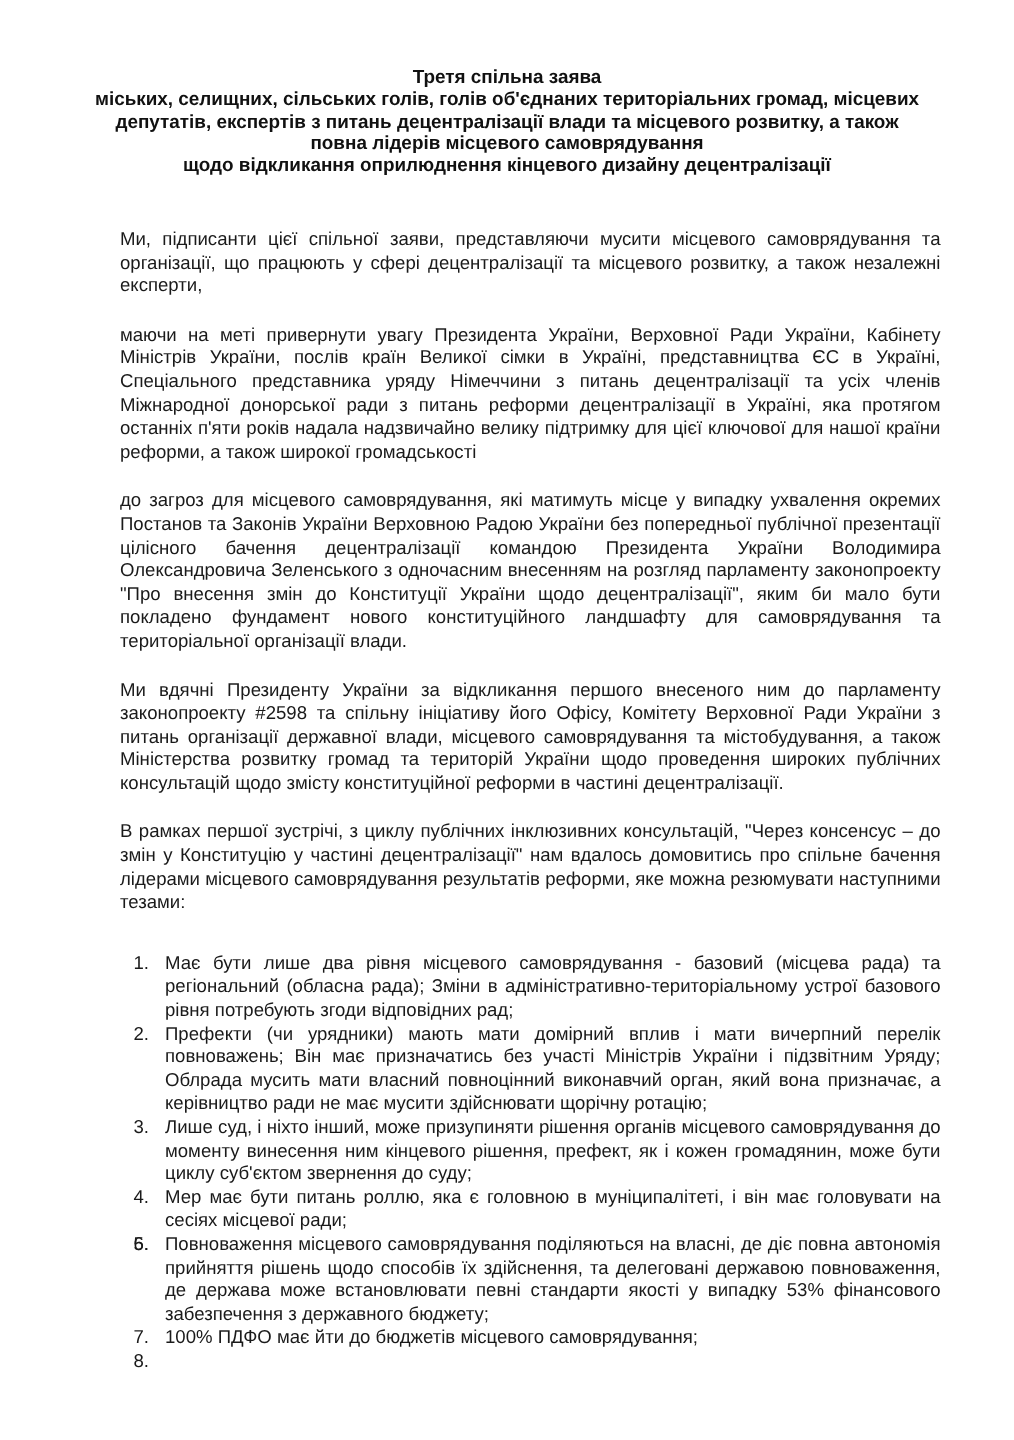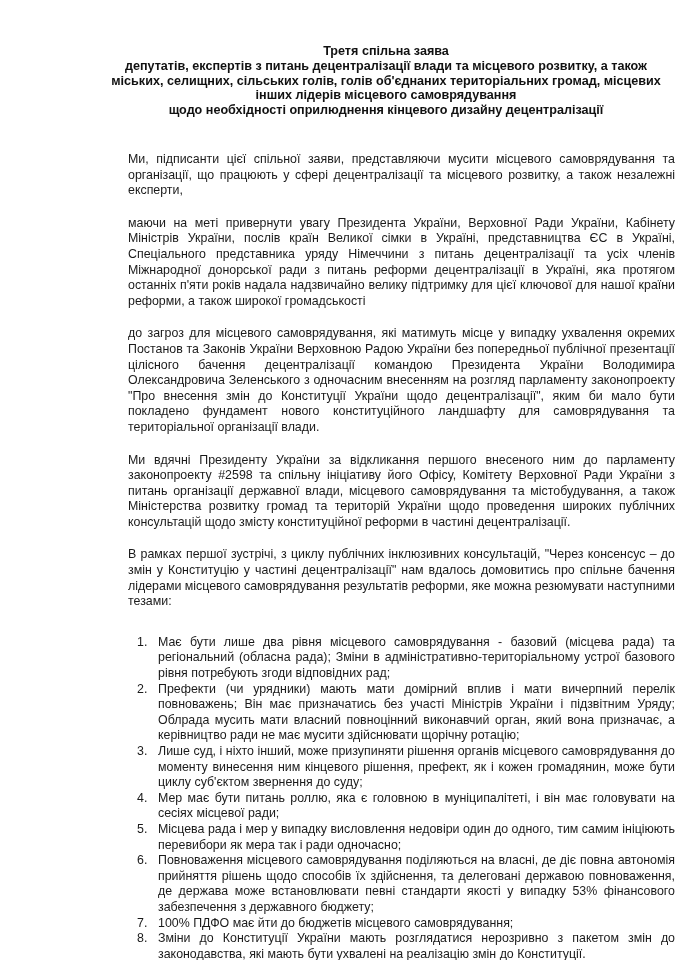--- a/index.html
+++ b/index.html
@@ -1,21 +1,20 @@
 <!DOCTYPE html>
 <html><head>
 <meta charset="utf-8">
 <style>
   html, body { margin: 0; padding: 0; background: #ffffff; }
   body { width: 676px; height: 960px; overflow: hidden; position: relative; }
   .page {
     position: absolute; left: 0; top: 0; width: 608px; height: 960px;
     background: #ffffff; color: #141414;
     font-family: "Liberation Sans", sans-serif;
-    margin-left: 48px;
   }
   .title-block {
     position: absolute; left: 50px; top: 44px; width: 576px;
     text-align: center; font-weight: bold; font-size: 12.6px; line-height: 14.8px;
     color: #111;
   }
   .title-block div { white-space: nowrap; }
   .body {
     position: absolute; left: 80px; top: 152px; width: 547px;
     font-size: 12.4px; line-height: 15.6px; color: #1a1a1a;
@@ -24,37 +23,37 @@
   .list { margin: 25px 0 0 0; padding: 0; list-style: none; }
   .list li { position: relative; padding-left: 30px; text-align: justify; margin: 0; }
   .list .num { position: absolute; left: 9px; top: 0; }
 </style>
 </head>
 <body>
 
 <div class="page">
   <div class="title-block">
     <div>Третя спільна заява</div>
+    <div>міських, селищних, сільських голів, голів об'єднаних територіальних громад, місцевих</div>
     <div>депутатів, експертів з питань децентралізації влади та місцевого розвитку, а також</div>
-    <div>міських, селищних, сільських голів, голів об'єднаних територіальних громад, місцевих</div>
-    <div>інших лідерів місцевого самоврядування</div>
-    <div>щодо необхідності оприлюднення кінцевого дизайну децентралізації</div>
+    <div>повна лідерів місцевого самоврядування</div>
+    <div>щодо відкликання оприлюднення кінцевого дизайну децентралізації</div>
   </div>
 
   <div class="body">
     <p class="para">Ми, підписанти цієї спільної заяви, представляючи мусити місцевого самоврядування та організації, що працюють у сфері децентралізації та місцевого розвитку, а також незалежні експерти,</p>
     <p class="para">маючи на меті привернути увагу Президента України, Верховної Ради України, Кабінету Міністрів України, послів країн Великої сімки в Україні, представництва ЄС в Україні, Спеціального представника уряду Німеччини з питань децентралізації та усіх членів Міжнародної донорської ради з питань реформи децентралізації в Україні, яка протягом останніх п'яти років надала надзвичайно велику підтримку для цієї ключової для нашої країни реформи, а також широкої громадськості</p>
     <p class="para">до загроз для місцевого самоврядування, які матимуть місце у випадку ухвалення окремих Постанов та Законів України Верховною Радою України без попередньої публічної презентації цілісного бачення децентралізації командою Президента України Володимира Олександровича Зеленського з одночасним внесенням на розгляд парламенту законопроекту "Про внесення змін до Конституції України щодо децентралізації", яким би мало бути покладено фундамент нового конституційного ландшафту для самоврядування та територіальної організації влади.</p>
     <p class="para">Ми вдячні Президенту України за відкликання першого внесеного ним до парламенту законопроекту #2598 та спільну ініціативу його Офісу, Комітету Верховної Ради України з питань організації державної влади, місцевого самоврядування та містобудування, а також Міністерства розвитку громад та територій України щодо проведення широких публічних консультацій щодо змісту конституційної реформи в частині децентралізації.</p>
     <p class="para" style="margin-bottom:0">В рамках першої зустрічі, з циклу публічних інклюзивних консультацій, "Через консенсус – до змін у Конституцію у частині децентралізації" нам вдалось домовитись про спільне бачення лідерами місцевого самоврядування результатів реформи, яке можна резюмувати наступними тезами:</p>
 
     <ol class="list">
       <li><span class="num">1.</span><span>Має бути лише два рівня місцевого самоврядування - базовий (місцева рада) та регіональний (обласна рада); Зміни в адміністративно-територіальному устрої базового рівня потребують згоди відповідних рад;</span></li>
       <li><span class="num">2.</span><span>Префекти (чи урядники) мають мати домірний вплив і мати вичерпний перелік повноважень; Він має призначатись без участі Міністрів України і підзвітним Уряду; Облрада мусить мати власний повноцінний виконавчий орган, який вона призначає, а керівництво ради не має мусити здійснювати щорічну ротацію;</span></li>
       <li><span class="num">3.</span><span>Лише суд, і ніхто інший, може призупиняти рішення органів місцевого самоврядування до моменту винесення ним кінцевого рішення, префект, як і кожен громадянин, може бути циклу суб'єктом звернення до суду;</span></li>
       <li><span class="num">4.</span><span>Мер має бути питань роллю, яка є головною в муніципалітеті, і він має головувати на сесіях місцевої ради;</span></li>
-      <li><span class="num">5.</span><span>Місцева рада і мер у випадку висловлення недовіри один до одного, тим самим ініціюють перевибори як мера так і ради одночасно;</span></li>
+      <li><span class="num">5.</span></li>
       <li><span class="num">6.</span><span>Повноваження місцевого самоврядування поділяються на власні, де діє повна автономія прийняття рішень щодо способів їх здійснення, та делеговані державою повноваження, де держава може встановлювати певні стандарти якості у випадку 53% фінансового забезпечення з державного бюджету;</span></li>
       <li><span class="num">7.</span><span>100% ПДФО має йти до бюджетів місцевого самоврядування;</span></li>
-      <li><span class="num">8.</span><span>Зміни до Конституції України мають розглядатися нерозривно з пакетом змін до законодавства, які мають бути ухвалені на реалізацію змін до Конституції.</span></li>
+      <li><span class="num">8.</span></li>
     </ol>
   </div>
 </div>
 
 </body></html>

